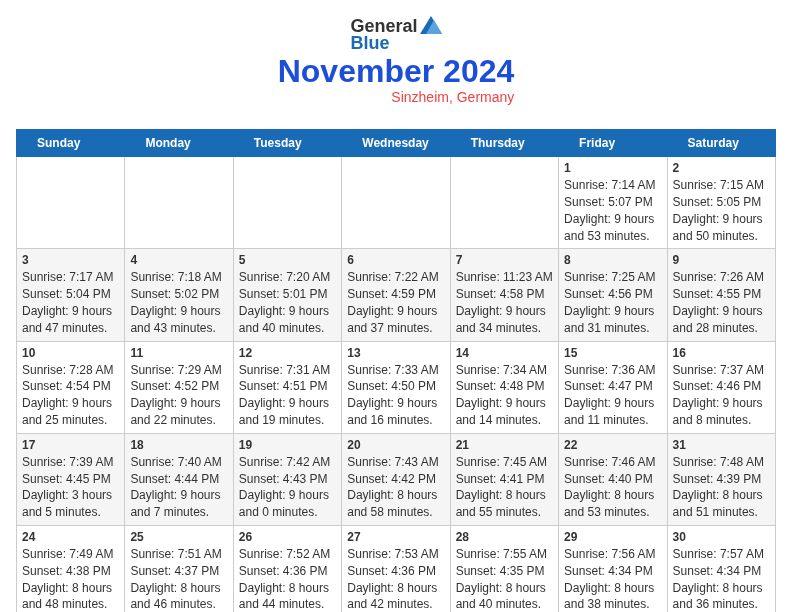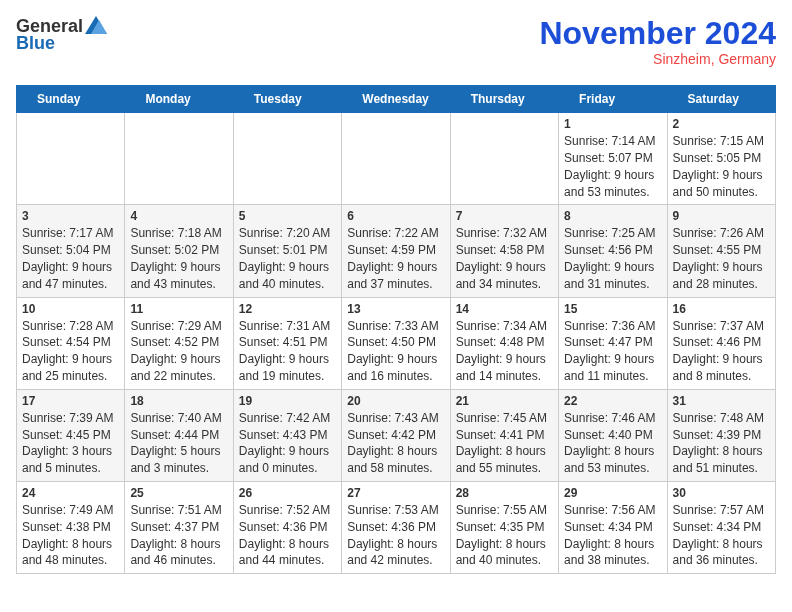--- a/index.html
+++ b/index.html
@@ -6,22 +6,23 @@
     body {
       font-family: Arial, sans-serif;
       background: #fff;
       width: 792px;
       min-height: 612px;
       padding: 16px;
     }
     .header {
       display: flex;
       justify-content: space-between;
-      align-items: flex-start;
-      margin-bottom: 18px;
+      align-items: center;
+      margin-bottom: 24px;
+      flex-direction: column;
     }
     .logo {
       display: flex;
       align-items: center;
       gap: 2px;
     }
     .logo-text-general {
       font-size: 18px;
       font-weight: bold;
       color: #333;
@@ -172,21 +173,21 @@
         <span class="day-num">6</span>
         <div class="day-info">
           <span>Sunrise: 7:22 AM</span><br>
           <span>Sunset: 4:59 PM</span><br>
           <span>Daylight: 9 hours and 37 minutes.</span>
         </div>
       </td>
         <td>
         <span class="day-num">7</span>
         <div class="day-info">
-          <span>Sunrise: 7:32 AM</span><br>
+          <span>Sunrise: 11:23 AM</span><br>
           <span>Sunset: 4:58 PM</span><br>
           <span>Daylight: 9 hours and 34 minutes.</span>
         </div>
       </td>
         <td>
         <span class="day-num">8</span>
         <div class="day-info">
           <span>Sunrise: 7:25 AM</span><br>
           <span>Sunset: 4:56 PM</span><br>
           <span>Daylight: 9 hours and 31 minutes.</span>
@@ -266,21 +267,21 @@
           <span>Sunrise: 7:39 AM</span><br>
           <span>Sunset: 4:45 PM</span><br>
           <span>Daylight: 3 hours and 5 minutes.</span>
         </div>
       </td>
         <td>
         <span class="day-num">18</span>
         <div class="day-info">
           <span>Sunrise: 7:40 AM</span><br>
           <span>Sunset: 4:44 PM</span><br>
-          <span>Daylight: 5 hours and 3 minutes.</span>
+          <span>Daylight: 9 hours and 7 minutes.</span>
         </div>
       </td>
         <td>
         <span class="day-num">19</span>
         <div class="day-info">
           <span>Sunrise: 7:42 AM</span><br>
           <span>Sunset: 4:43 PM</span><br>
           <span>Daylight: 9 hours and 0 minutes.</span>
         </div>
       </td>

